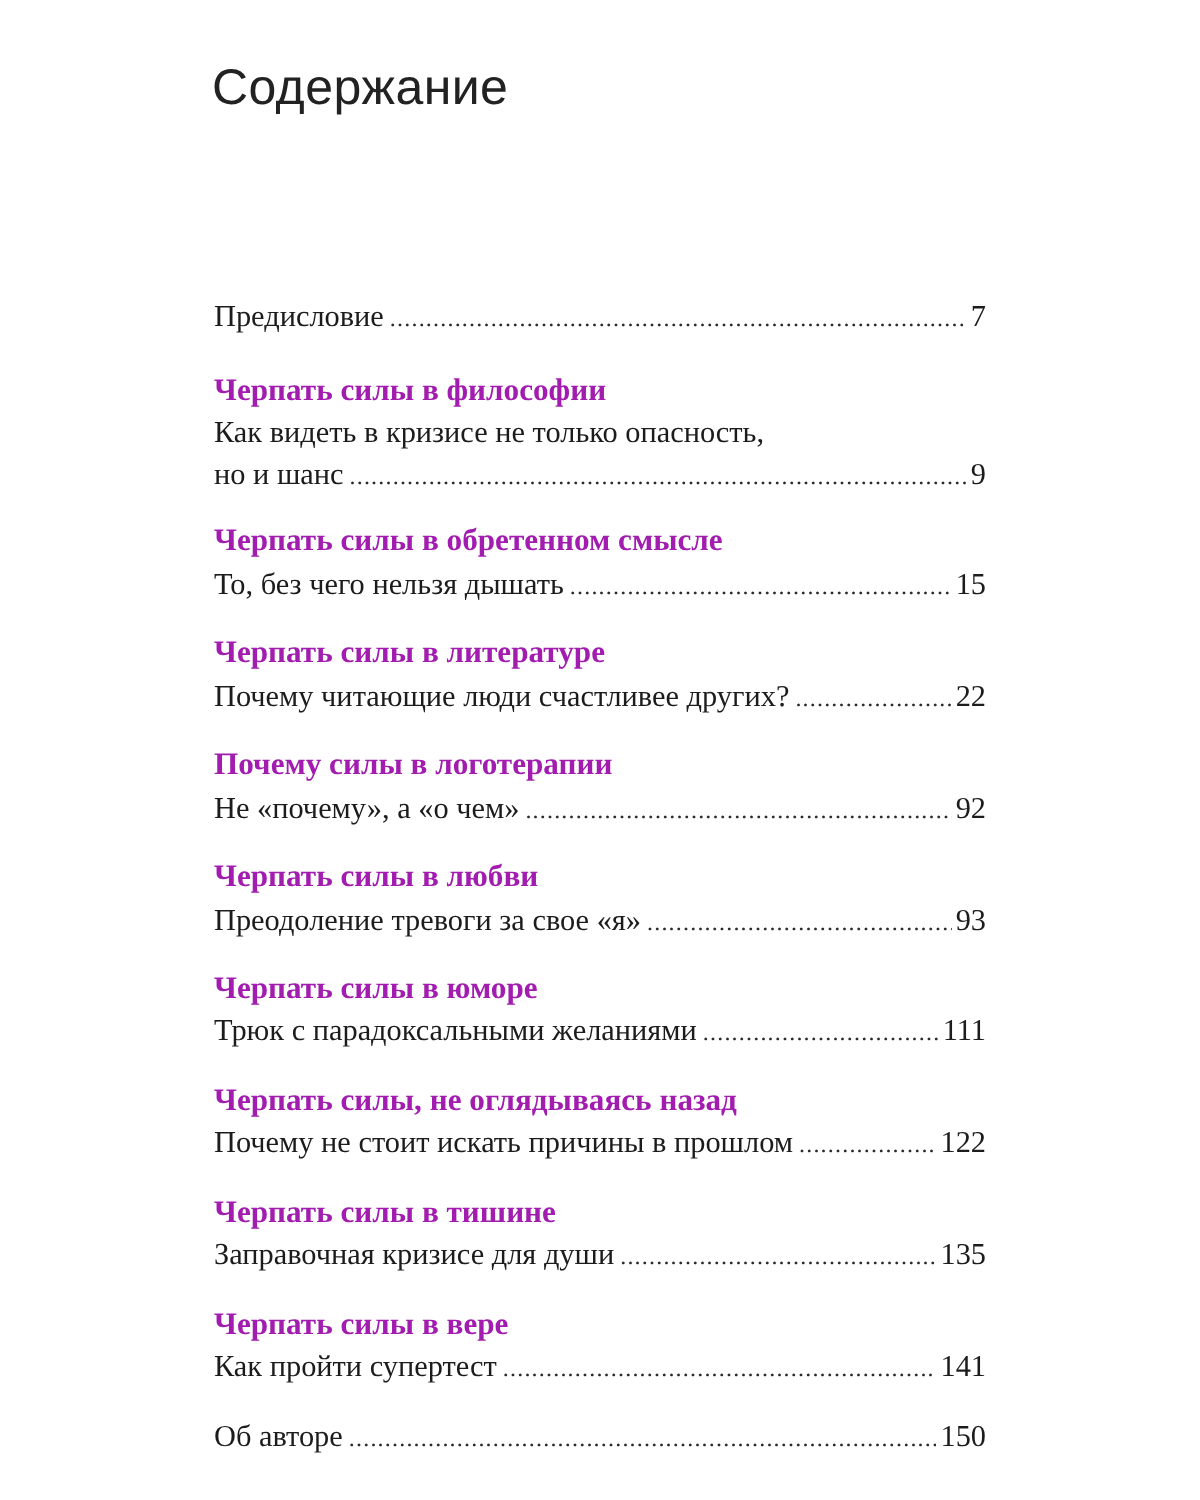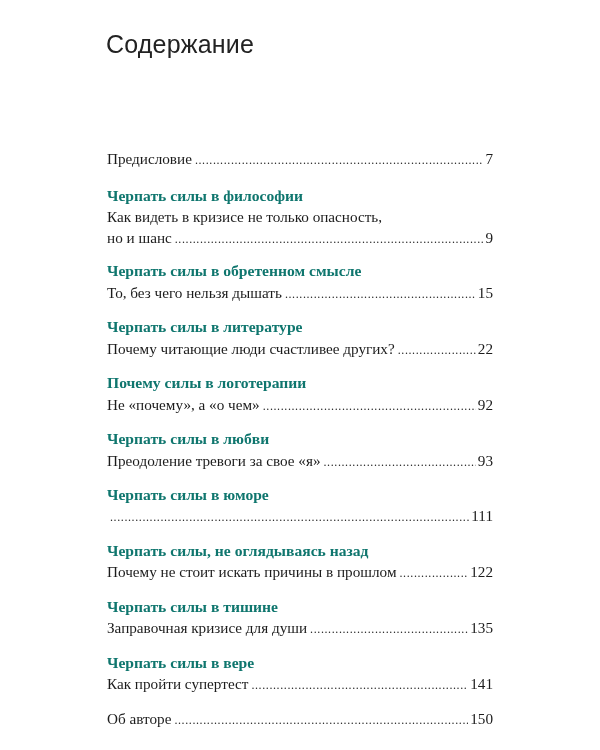--- a/index.html
+++ b/index.html
@@ -38,21 +38,21 @@
       left: 0;
       width: 386px;
       height: 20px;
       line-height: 20px;
       white-space: nowrap;
       justify-content: flex-end;
     }
     .heading {
       font-weight: bold;
       font-size: 15.6px;
-      color: #0f766e;
+      color: #a21caf;
     }
     .entry {
       display: flex;
       align-items: baseline;
     }
     .entry .text {
       flex: 0 0 auto;
     }
     .entry .dots {
       flex: 1 1 auto;
@@ -115,20 +115,21 @@
 
   <div class="line heading" style="top:429px">Черпать силы в любви</div>
   <div class="line entry" style="top:451px">
     <span class="text">Преодоление тревоги за свое «я»</span>
     <span class="dots"></span>
     <span class="page">93</span>
   </div>
 
   <div class="line heading" style="top:485px">Черпать силы в юморе</div>
   <div class="line entry" style="top:506px">
+    <span class="text">Трюк с парадоксальными желаниями</span>
     <span class="dots"></span>
     <span class="page">111</span>
   </div>
 
   <div class="line heading" style="top:541px">Черпать силы, не оглядываясь назад</div>
   <div class="line entry" style="top:562px">
     <span class="text">Почему не стоит искать причины в прошлом</span>
     <span class="dots"></span>
     <span class="page">122</span>
   </div>

